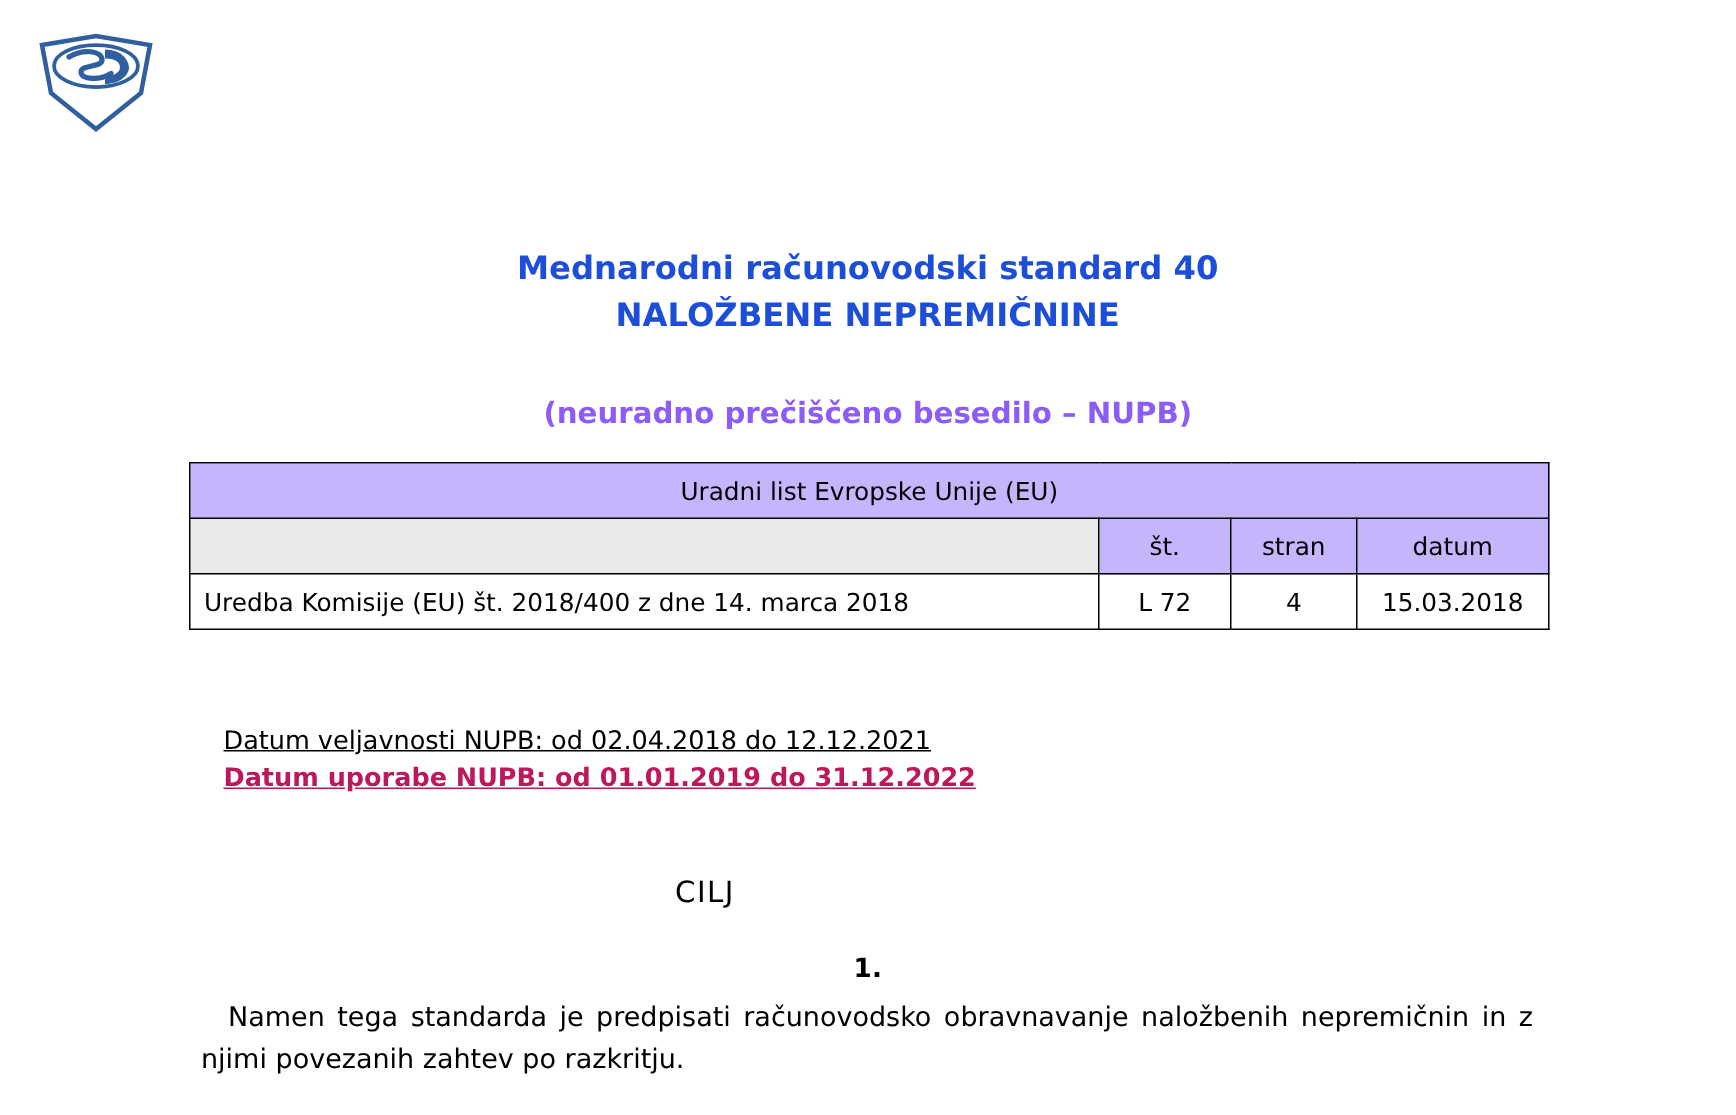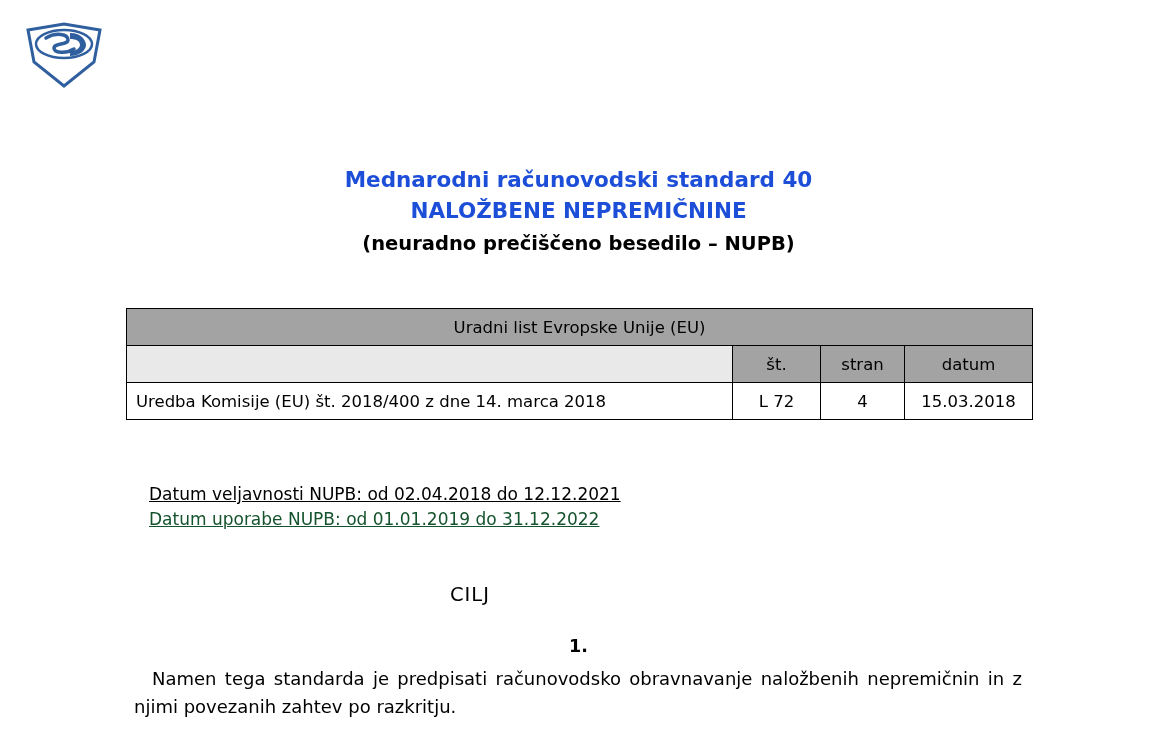--- a/index.html
+++ b/index.html
@@ -35,44 +35,45 @@
   }
   .title-line {
     font-size: 21.5px;
     font-weight: bold;
     line-height: 31px;
     letter-spacing: 0px;
     color: #1d4ed8;
     white-space: nowrap;
   }
   .title-line.red {
-    color: #000000;
+    color: #8b5cf6;
     font-size: 19.5px;
     line-height: 30px;
     padding-top: 3px;
+    margin-top: 32px;
   }
 
   
   .doc-table {
     position: absolute;
     left: 126px;
     top: 308px;
     width: 906px;
     border-collapse: collapse;
     table-layout: fixed;
   }
   .doc-table td {
     border: 1px solid #000000;
     font-size: 16.5px;
     padding: 5px 8px;
     height: 26px;
     vertical-align: middle;
   }
   .doc-table .hdr {
-    background: #a3a3a3;
+    background: #c4b5fd;
     text-align: center;
   }
   .doc-table .hdr-blank {
     background: #e9e9e9;
   }
   .doc-table td.c-desc {
     text-align: left;
     padding-left: 9px;
   }
   .doc-table td.c-num,
@@ -92,22 +93,22 @@
     top: 482px;
     font-size: 17px;
     line-height: 25px;
   }
   .validity .line {
     text-decoration: underline;
     font-weight: normal;
     white-space: nowrap;
   }
   .validity .line.red {
-    color: #14532d;
-    font-weight: normal;
+    color: #be185d;
+    font-weight: bold;
   }
 
   
   .section-heading {
     position: absolute;
     left: 0;
     top: 583px;
     width: 940px;
     text-align: center;
     font-size: 19.5px;

